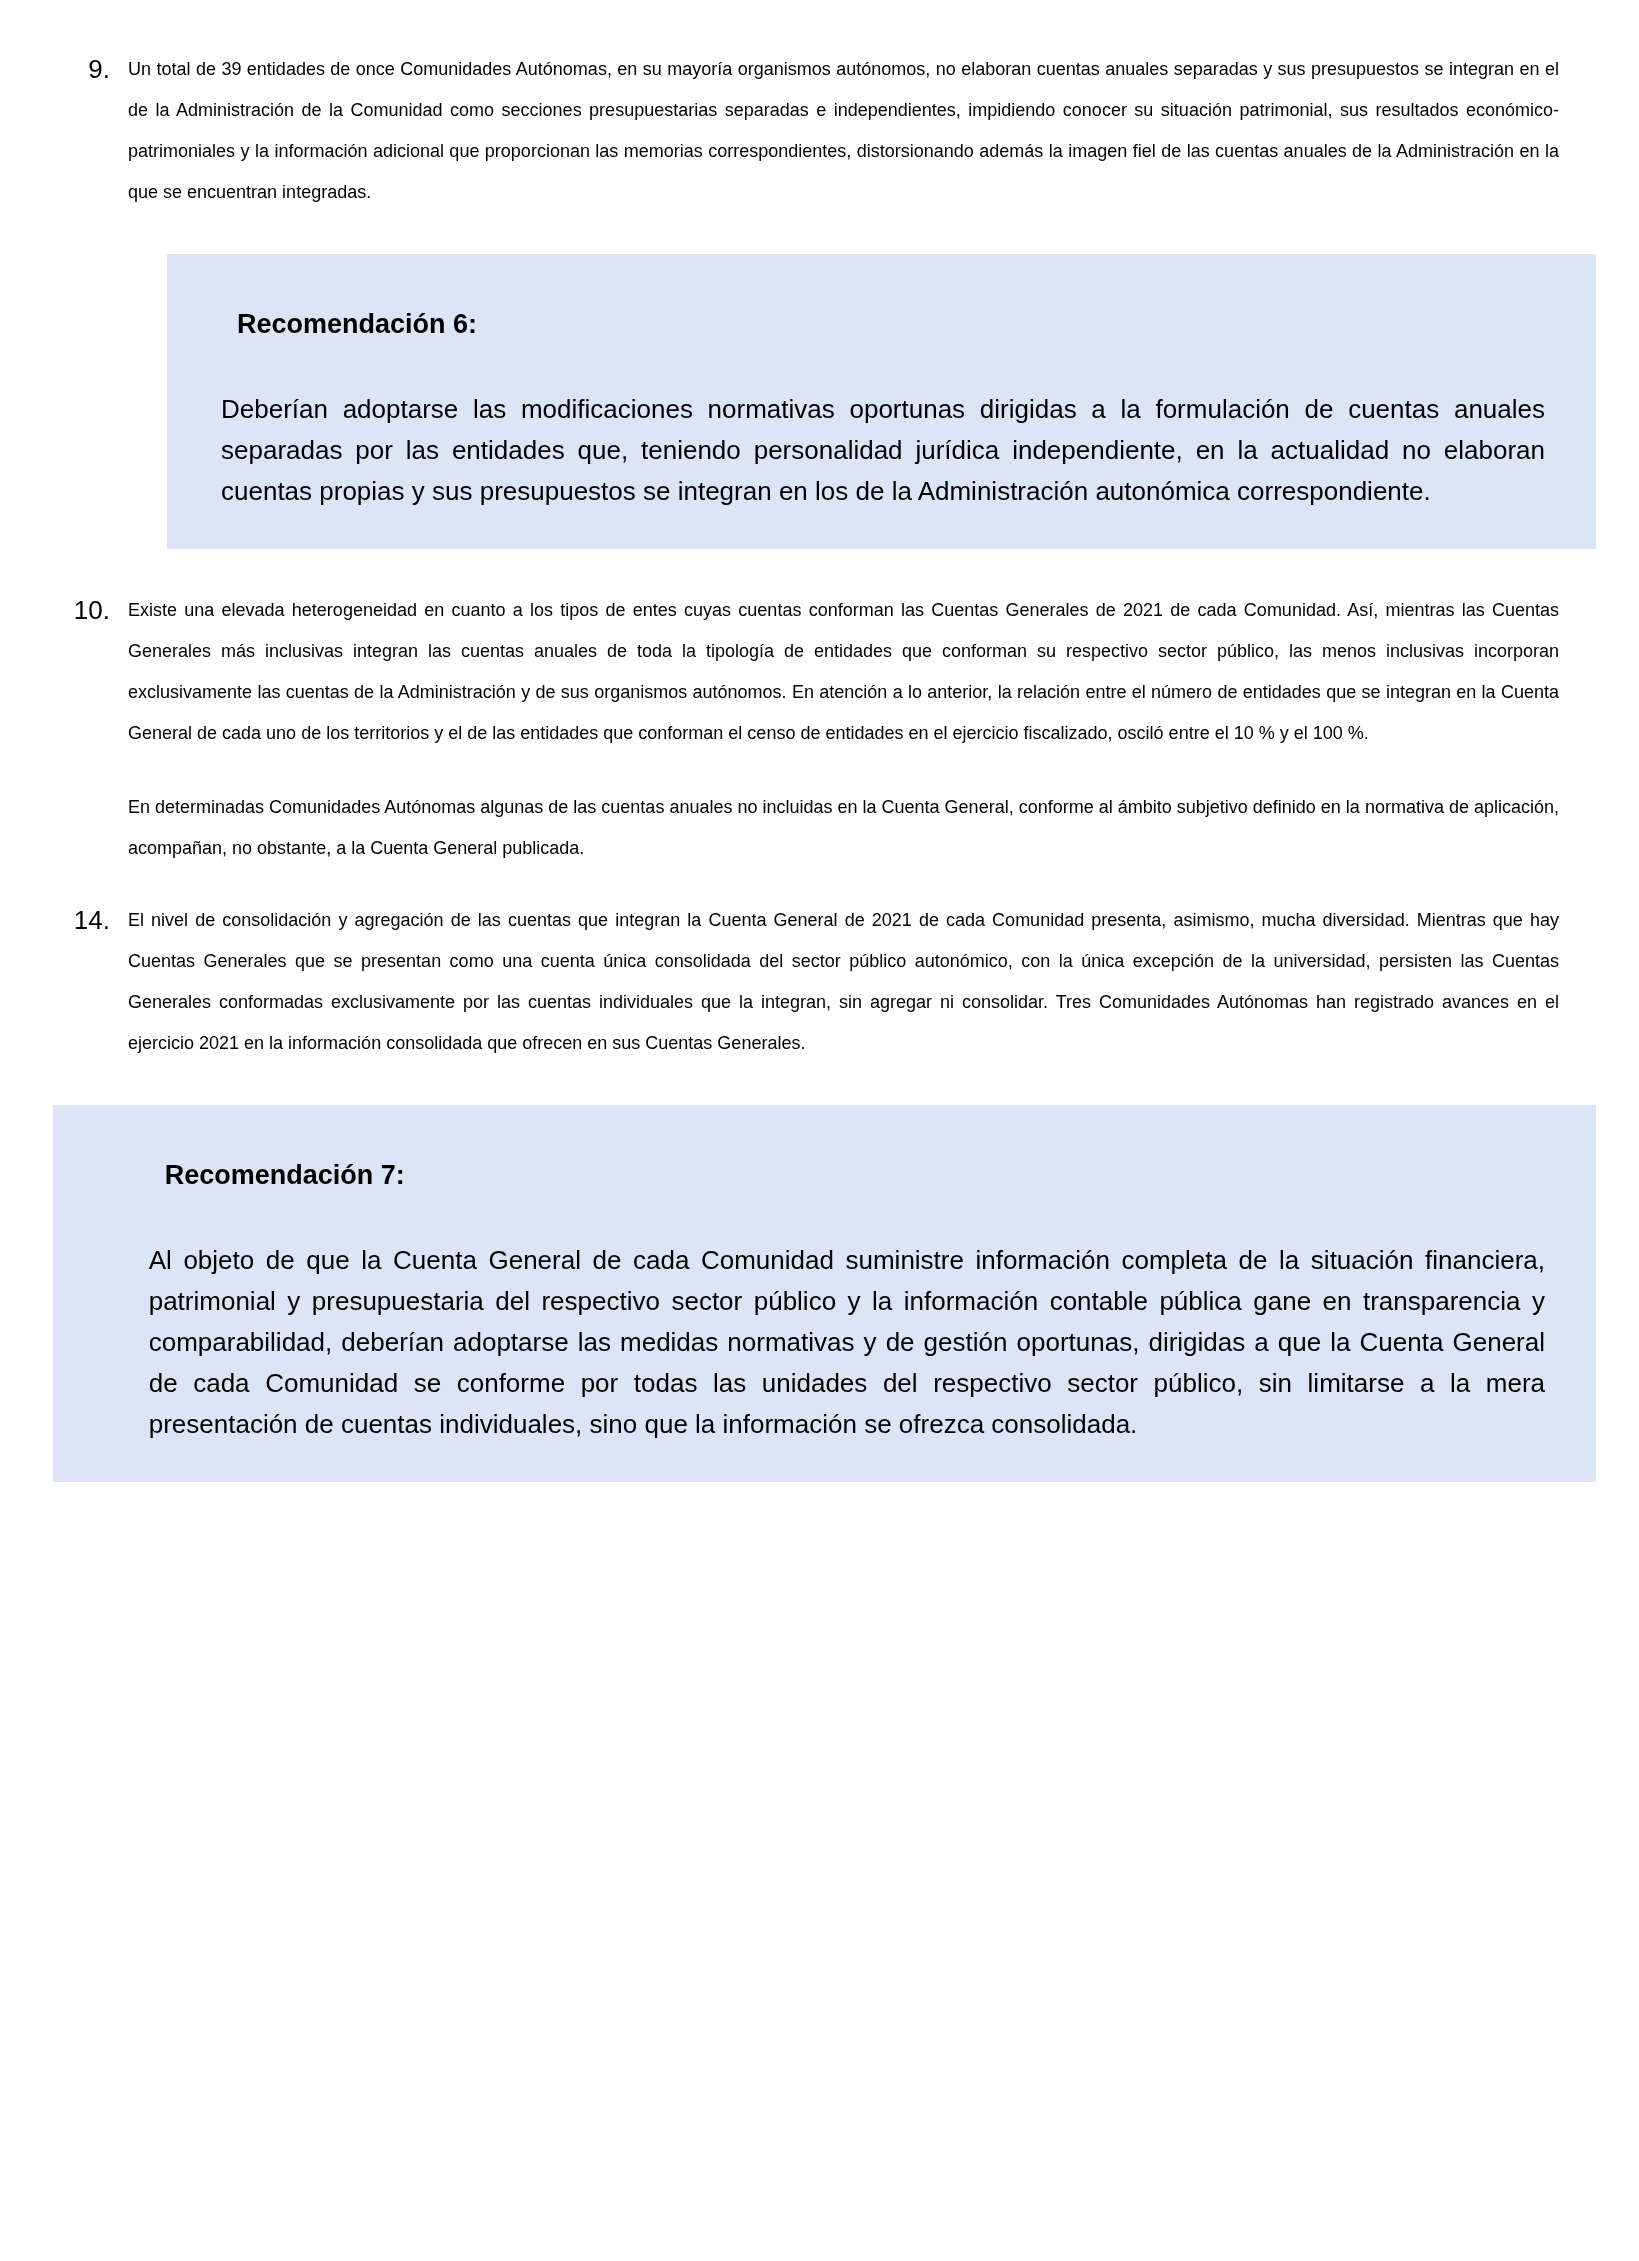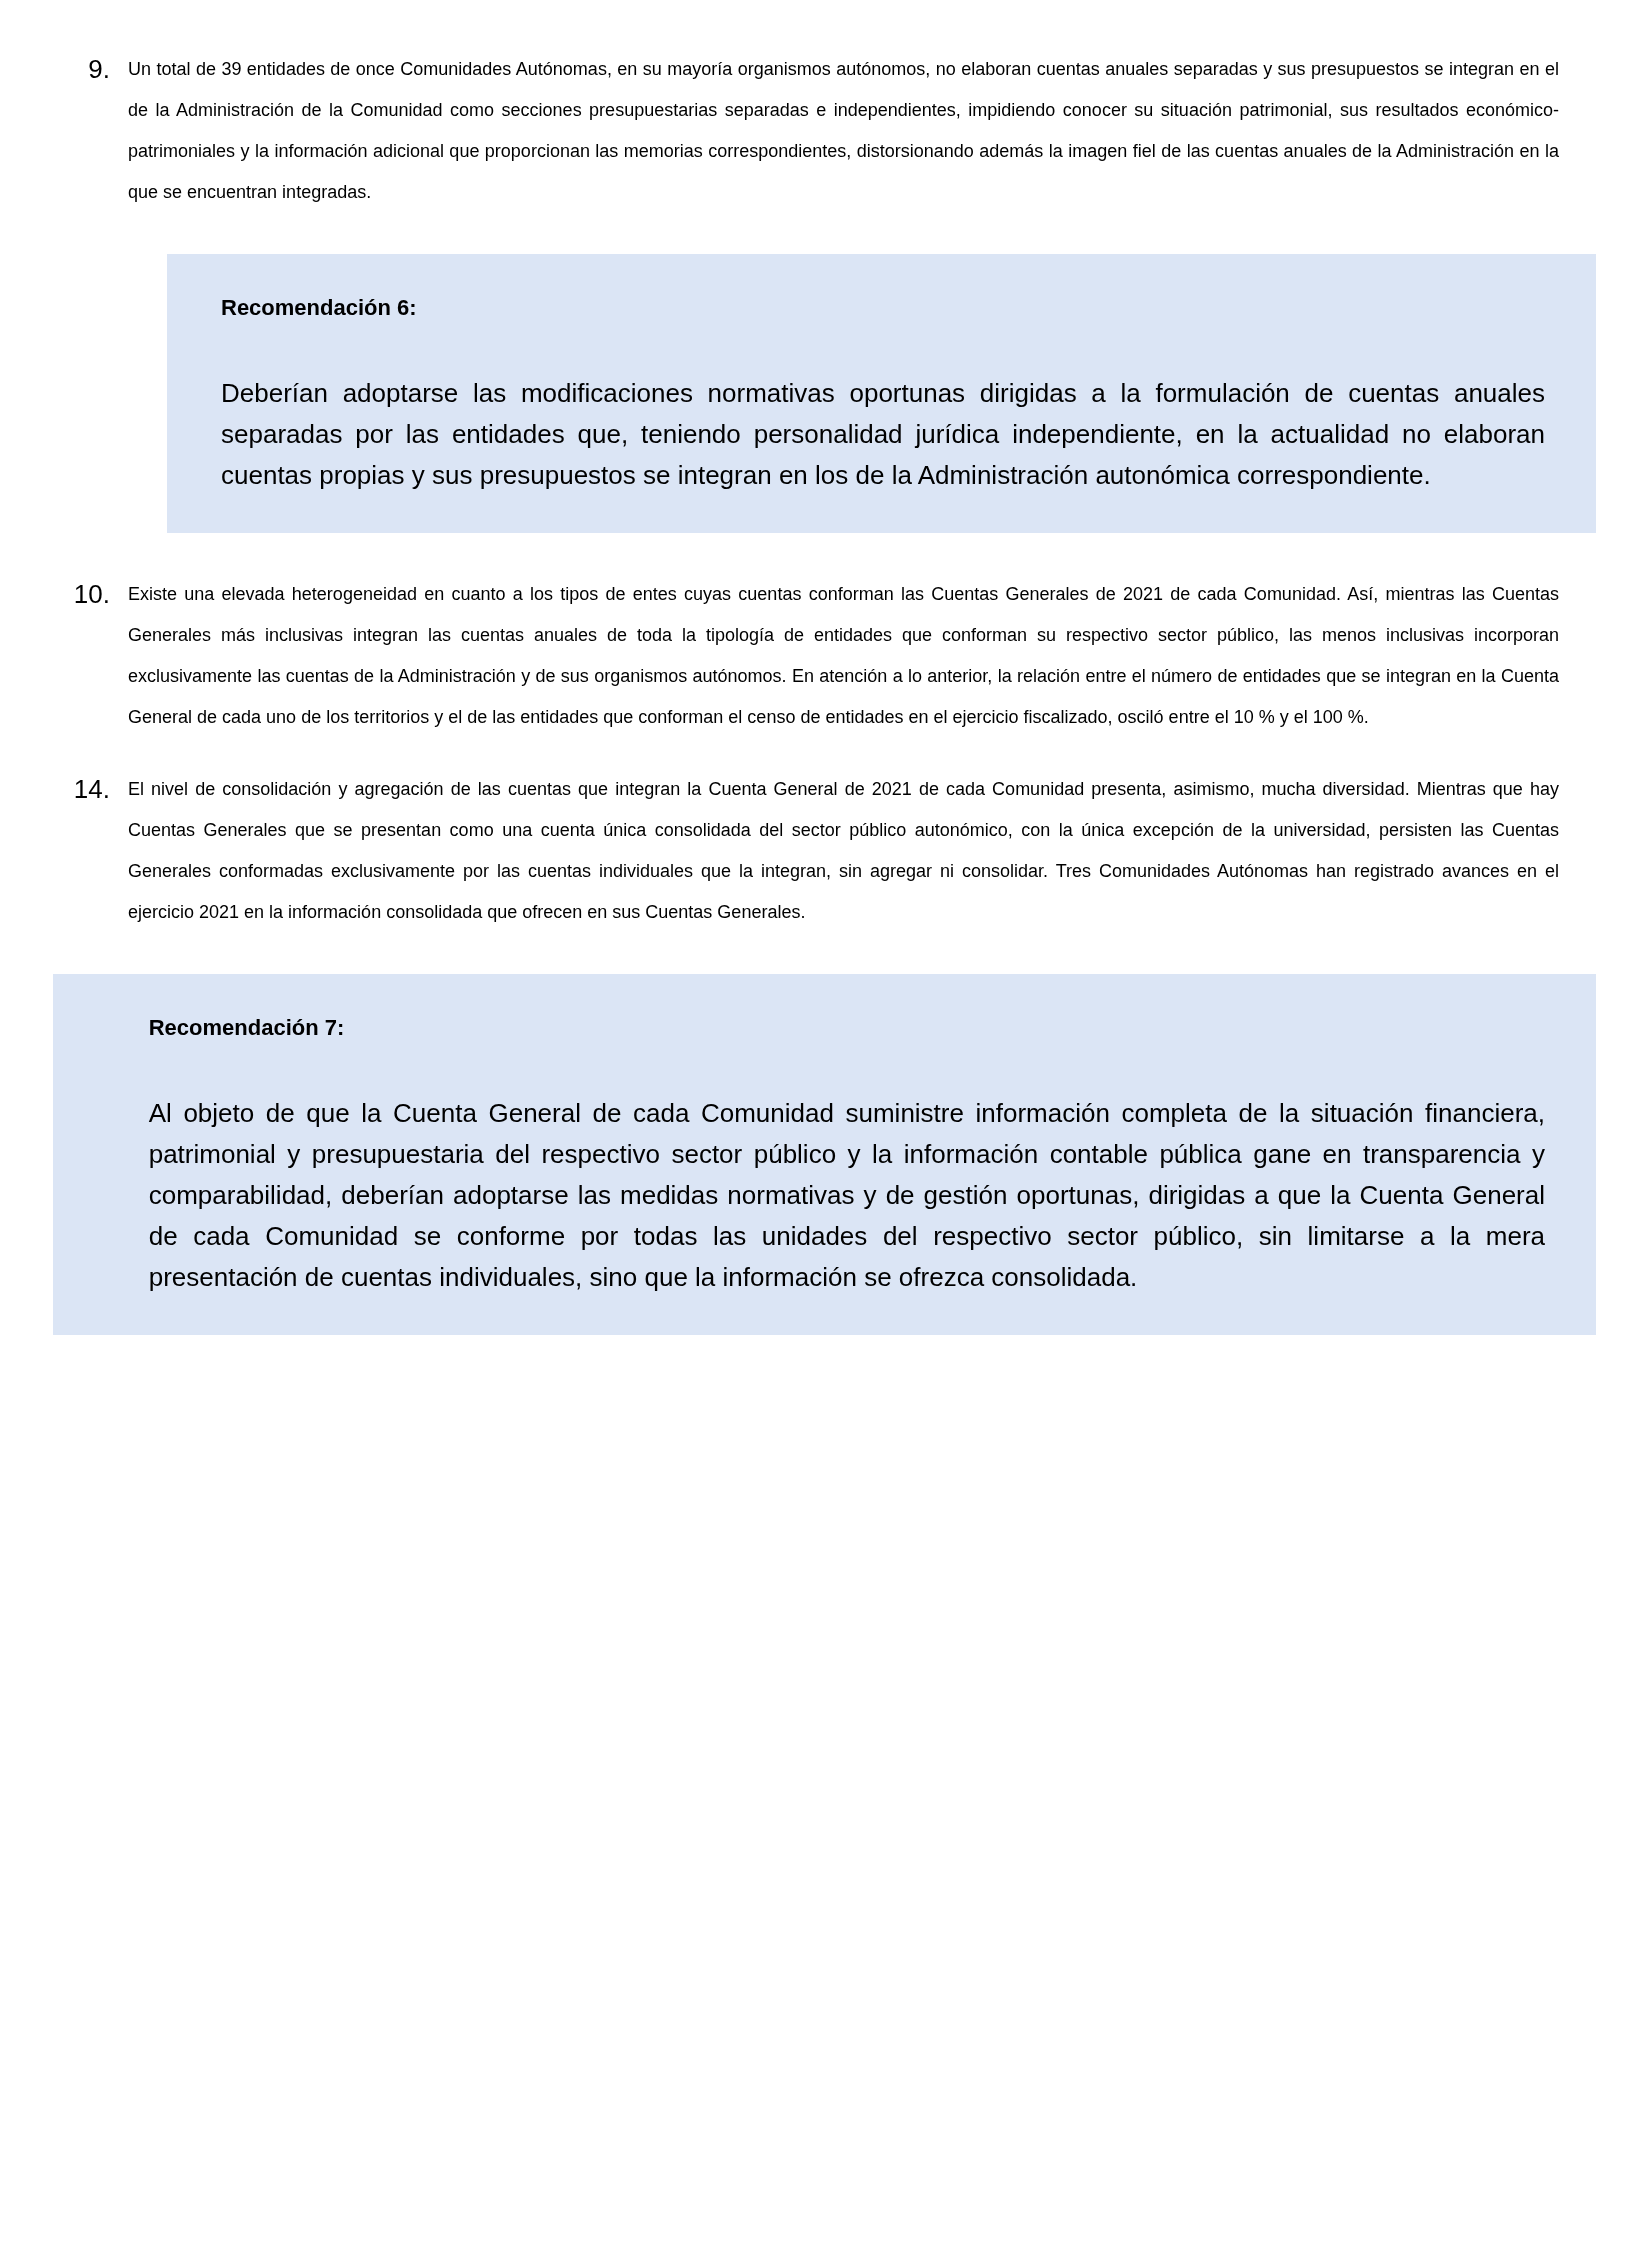--- a/index.html
+++ b/index.html
@@ -61,22 +61,22 @@
     margin-left: -16.3px;
     margin-right: -37px;
     padding-left: 96px;
   }
   .recuadro-indent {
     margin-left: 98px;
     margin-right: -37px;
     padding-left: 54px;
   }
   .recuadro h3 {
-    margin: 0;
-    font-size: 22px;
+    margin: 16px;
+    font-size: 27px;
     line-height: 36px;
     font-weight: bold;
   }
   .recuadro .rec-body {
     margin-top: 47px;
     font-size: 26px;
     line-height: 41px;
     text-align: justify;
     text-justify: inter-word;
   }
@@ -99,20 +99,21 @@
     <h3>Recomendación 6:</h3>
     <div class="rec-body">Deberían adoptarse las modificaciones normativas oportunas dirigidas a la formulación de cuentas anuales separadas por las entidades que, teniendo personalidad jurídica independiente, en la actualidad no elaboran cuentas propias y sus presupuestos se integran en los de la Administración autonómica correspondiente.</div>
   </div>
 
   <div class="gap-lg"></div>
 
   <div class="numbered-item">
     <div class="num">10.</div>
     <div class="body">
       <p class="para">Existe una elevada heterogeneidad en cuanto a los tipos de entes cuyas cuentas conforman las Cuentas Generales de 2021 de cada Comunidad. Así, mientras las Cuentas Generales más inclusivas integran las cuentas anuales de toda la tipología de entidades que conforman su respectivo sector público, las menos inclusivas incorporan exclusivamente las cuentas de la Administración y de sus organismos autónomos. En atención a lo anterior, la relación entre el número de entidades que se integran en la Cuenta General de cada uno de los territorios y el de las entidades que conforman el censo de entidades en el ejercicio fiscalizado, osciló entre el 10 % y el 100 %.</p>
+      <p class="para">En determinadas Comunidades Autónomas algunas de las cuentas anuales no incluidas en la Cuenta General, conforme al ámbito subjetivo definido en la normativa de aplicación, acompañan, no obstante, a la Cuenta General publicada.</p>
     </div>
   </div>
 
   <div class="gap-md"></div>
 
   <div class="numbered-item">
     <div class="num">14.</div>
     <div class="body">
       <p class="para">El nivel de consolidación y agregación de las cuentas que integran la Cuenta General de 2021 de cada Comunidad presenta, asimismo, mucha diversidad. Mientras que hay Cuentas Generales que se presentan como una cuenta única consolidada del sector público autonómico, con la única excepción de la universidad, persisten las Cuentas Generales conformadas exclusivamente por las cuentas individuales que la integran, sin agregar ni consolidar. Tres Comunidades Autónomas han registrado avances en el ejercicio 2021 en la información consolidada que ofrecen en sus Cuentas Generales.</p>
     </div>

